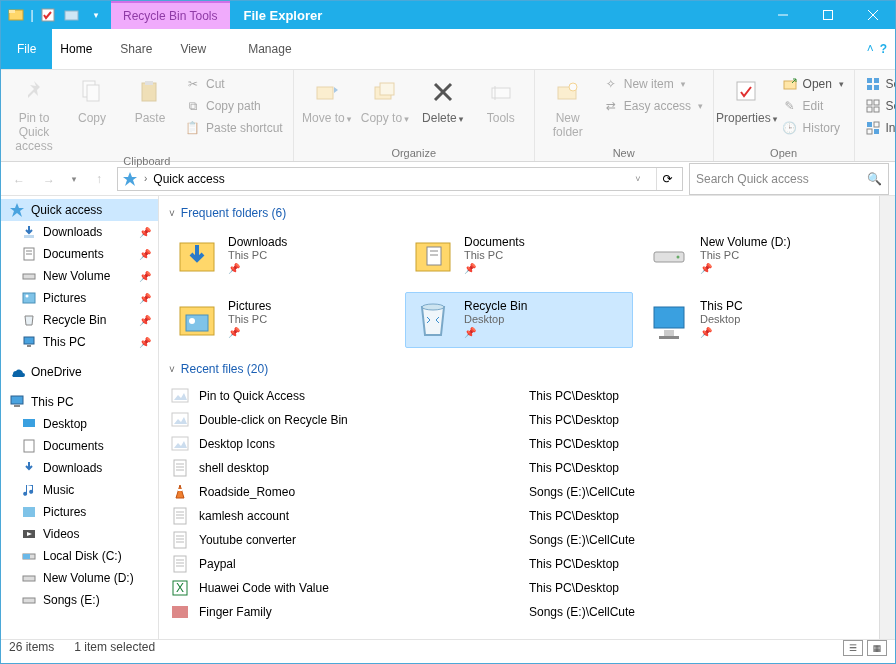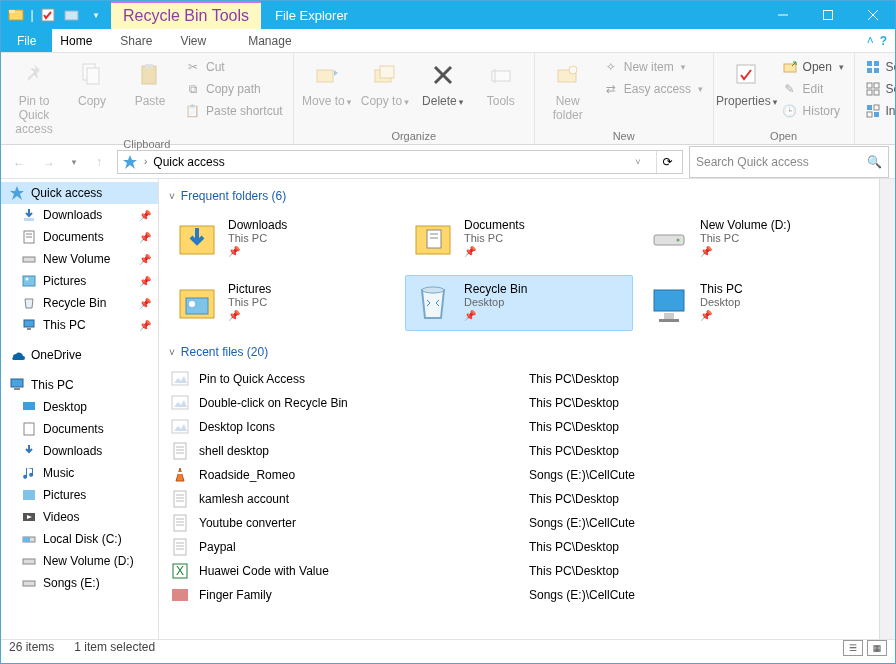--- a/index.html
+++ b/index.html
@@ -1,24 +1,24 @@
 <!DOCTYPE html>
 <html><head>
 <meta charset="utf-8">
 <style>
 * { margin: 0; padding: 0; box-sizing: border-box; font-family: "Segoe UI", Tahoma, sans-serif; font-size: 12px; }
 body { width: 896px; height: 664px; background: #fff; overflow: hidden; display: flex; flex-direction: column; border: 1px solid #4ba8d8; }
 .titlebar { height: 28px; background: #1faee9; display: flex; align-items: stretch; color: #fff; }
 .qat { display: flex; align-items: center; padding: 0 4px; gap: 2px; }
 .qat-item { width: 22px; height: 22px; display: flex; align-items: center; justify-content: center; border-radius: 2px; cursor: pointer; }
-.title-tab { background: #fef9c3; color: #8f3ba6; padding: 0 12px; display: flex; align-items: center; font-size: 16px; border-top: 2px solid #d070e8; }
-.title-text { flex: 1; display: flex; align-items: center; padding-left: 14px; font-size: 13px; }
+.title-tab { background: #f0abfc; color: #8f3ba6; padding: 0 12px; display: flex; align-items: center; font-size: 12px; border-top: 2px solid #d070e8; }
+.title-text { flex: 1; display: flex; align-items: center; padding-left: 14px; font-size: 13px; font-weight: bold; }
 .win-controls { display: flex; }
 .win-btn { width: 45px; display: flex; align-items: center; justify-content: center; cursor: pointer; }
-.menubar { height: 24px; background: #fff; display: flex; align-items: stretch; border-bottom: 1px solid #e3e3e3; }
+.menubar { height: 41px; background: #fff; display: flex; align-items: stretch; border-bottom: 1px solid #e3e3e3; }
 .menubar-item { padding: 0 14px; display: flex; align-items: center; cursor: pointer; color: #555; }
 .menubar-item.file { background: #1faee9; color: #fff; padding: 0 16px; }
 .menubar-item.active { color: #000; padding-left: 8px; }
 .menubar-spacer { flex: 1; }
 .help-zone { display: flex; align-items: center; padding-right: 8px; gap: 6px; }
 .ribbon { height: 92px; background: #f8f8f8; display: flex; border-bottom: 1px solid #d8d8d8; }
 .ribbon-group { display: flex; flex-direction: column; border-right: 1px solid #e6e6e6; padding: 2px 6px 0; }
 .ribbon-group-body { flex: 1; display: flex; align-items: flex-start; gap: 4px; }
 .ribbon-group-label { text-align: center; font-size: 11px; color: #777; padding: 2px 0; }
 .rbtn-large { width: 54px; display: flex; flex-direction: column; align-items: center; gap: 4px; padding-top: 4px; cursor: pointer; color: #666; text-align: center; line-height: 1.15; font-size: 11px; }

